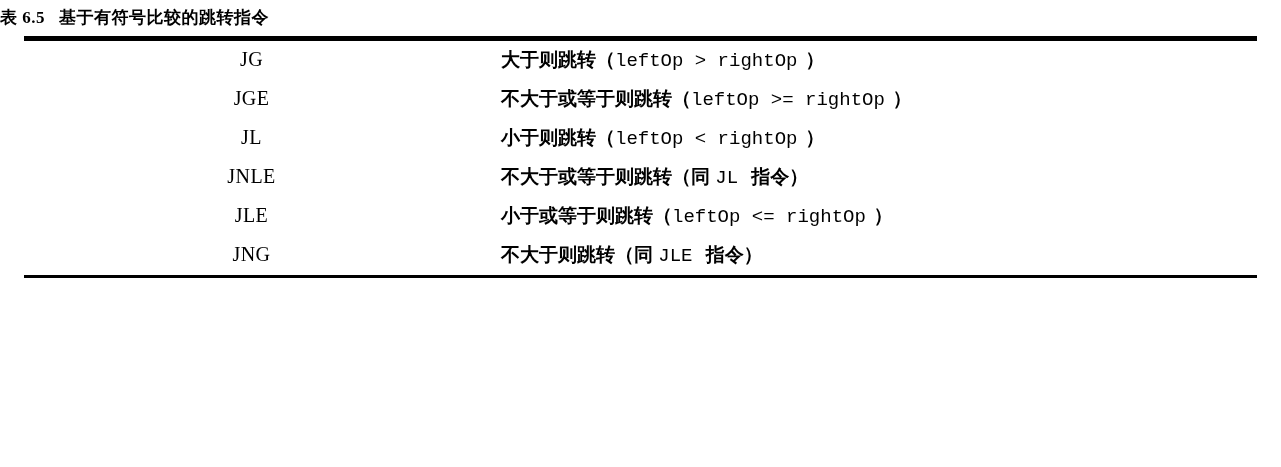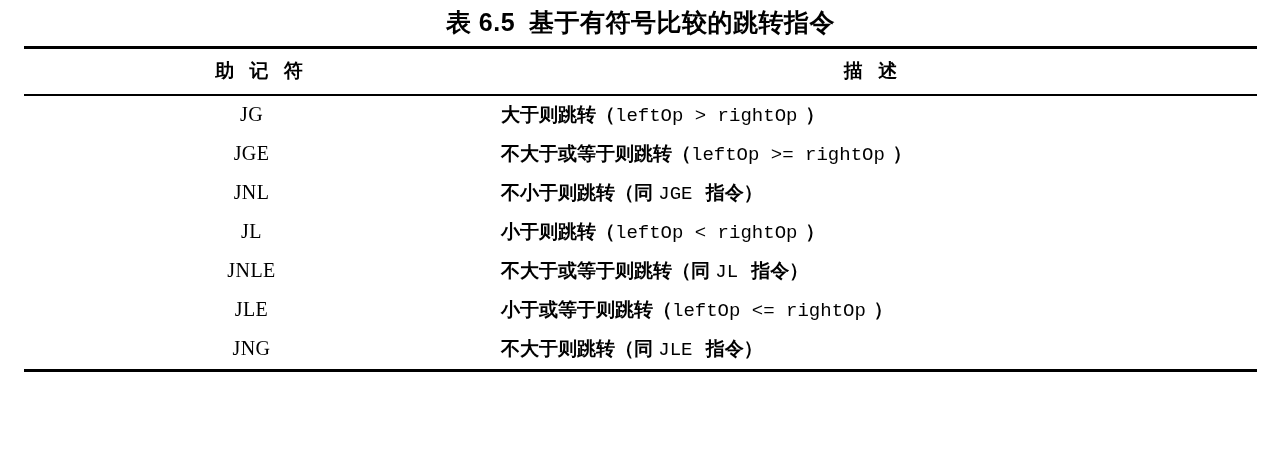--- a/index.html
+++ b/index.html
@@ -14,24 +14,24 @@
     color: #000000;
     overflow: hidden;
   }
   .page {
     position: relative;
     width: 1281px;
     height: 467px;
     box-sizing: border-box;
   }
   .table-caption {
-    text-align: center;
-    font-family: Liberation Sans, sans-serif;
+    text-align: left;
+    font-family: Liberation Serif, serif;
     font-weight: bold;
-    font-size: 25px;
+    font-size: 17px;
     letter-spacing: 0.5px;
     padding-top: 6px;
     padding-bottom: 7px;
   }
   .caption-num {
     letter-spacing: 0.5px;
   }
   .caption-gap {
     display: inline-block;
     width: 14px;
@@ -108,44 +108,32 @@
 <body>
 
 <div class="page">
 
   <div class="table-caption">
     <span class="caption-num">表 6.5</span><span class="caption-gap"></span><span>基于有符号比较的跳转指令</span>
   </div>
 
   <div class="rule-top"></div>
 
-  <table class="tbl">
-    <tbody>
-      <tr class="head-row">
-        <td class="col-mnemonic">助 记 符</td>
-        <td class="col-desc">描    述</td>
-      </tr>
-    </tbody>
-  </table>
 
   <div class="rule-mid"></div>
 
   <table class="tbl">
     <tbody>
       <tr class="body-row">
         <td class="col-mnemonic">JG</td>
         <td class="col-desc"><span class="desc-line"><span class="cjk">大于则跳转（</span><span class="mono-ish">leftOp &gt; rightOp</span><span class="cjk">）</span></span></td>
       </tr>
       <tr class="body-row">
         <td class="col-mnemonic">JGE</td>
         <td class="col-desc"><span class="desc-line"><span class="cjk">不大于或等于则跳转（</span><span class="mono-ish">leftOp &gt;= rightOp</span><span class="cjk">）</span></span></td>
-      </tr>
-      <tr class="body-row">
-        <td class="col-mnemonic">JNL</td>
-        <td class="col-desc"><span class="desc-line"><span class="cjk">不小于则跳转（同 </span><span class="mono-ish">JGE</span><span class="cjk"> 指令）</span></span></td>
       </tr>
       <tr class="body-row">
         <td class="col-mnemonic">JL</td>
         <td class="col-desc"><span class="desc-line"><span class="cjk">小于则跳转（</span><span class="mono-ish">leftOp &lt; rightOp</span><span class="cjk">）</span></span></td>
       </tr>
       <tr class="body-row">
         <td class="col-mnemonic">JNLE</td>
         <td class="col-desc"><span class="desc-line"><span class="cjk">不大于或等于则跳转（同 </span><span class="mono-ish">JL</span><span class="cjk"> 指令）</span></span></td>
       </tr>
       <tr class="body-row">

